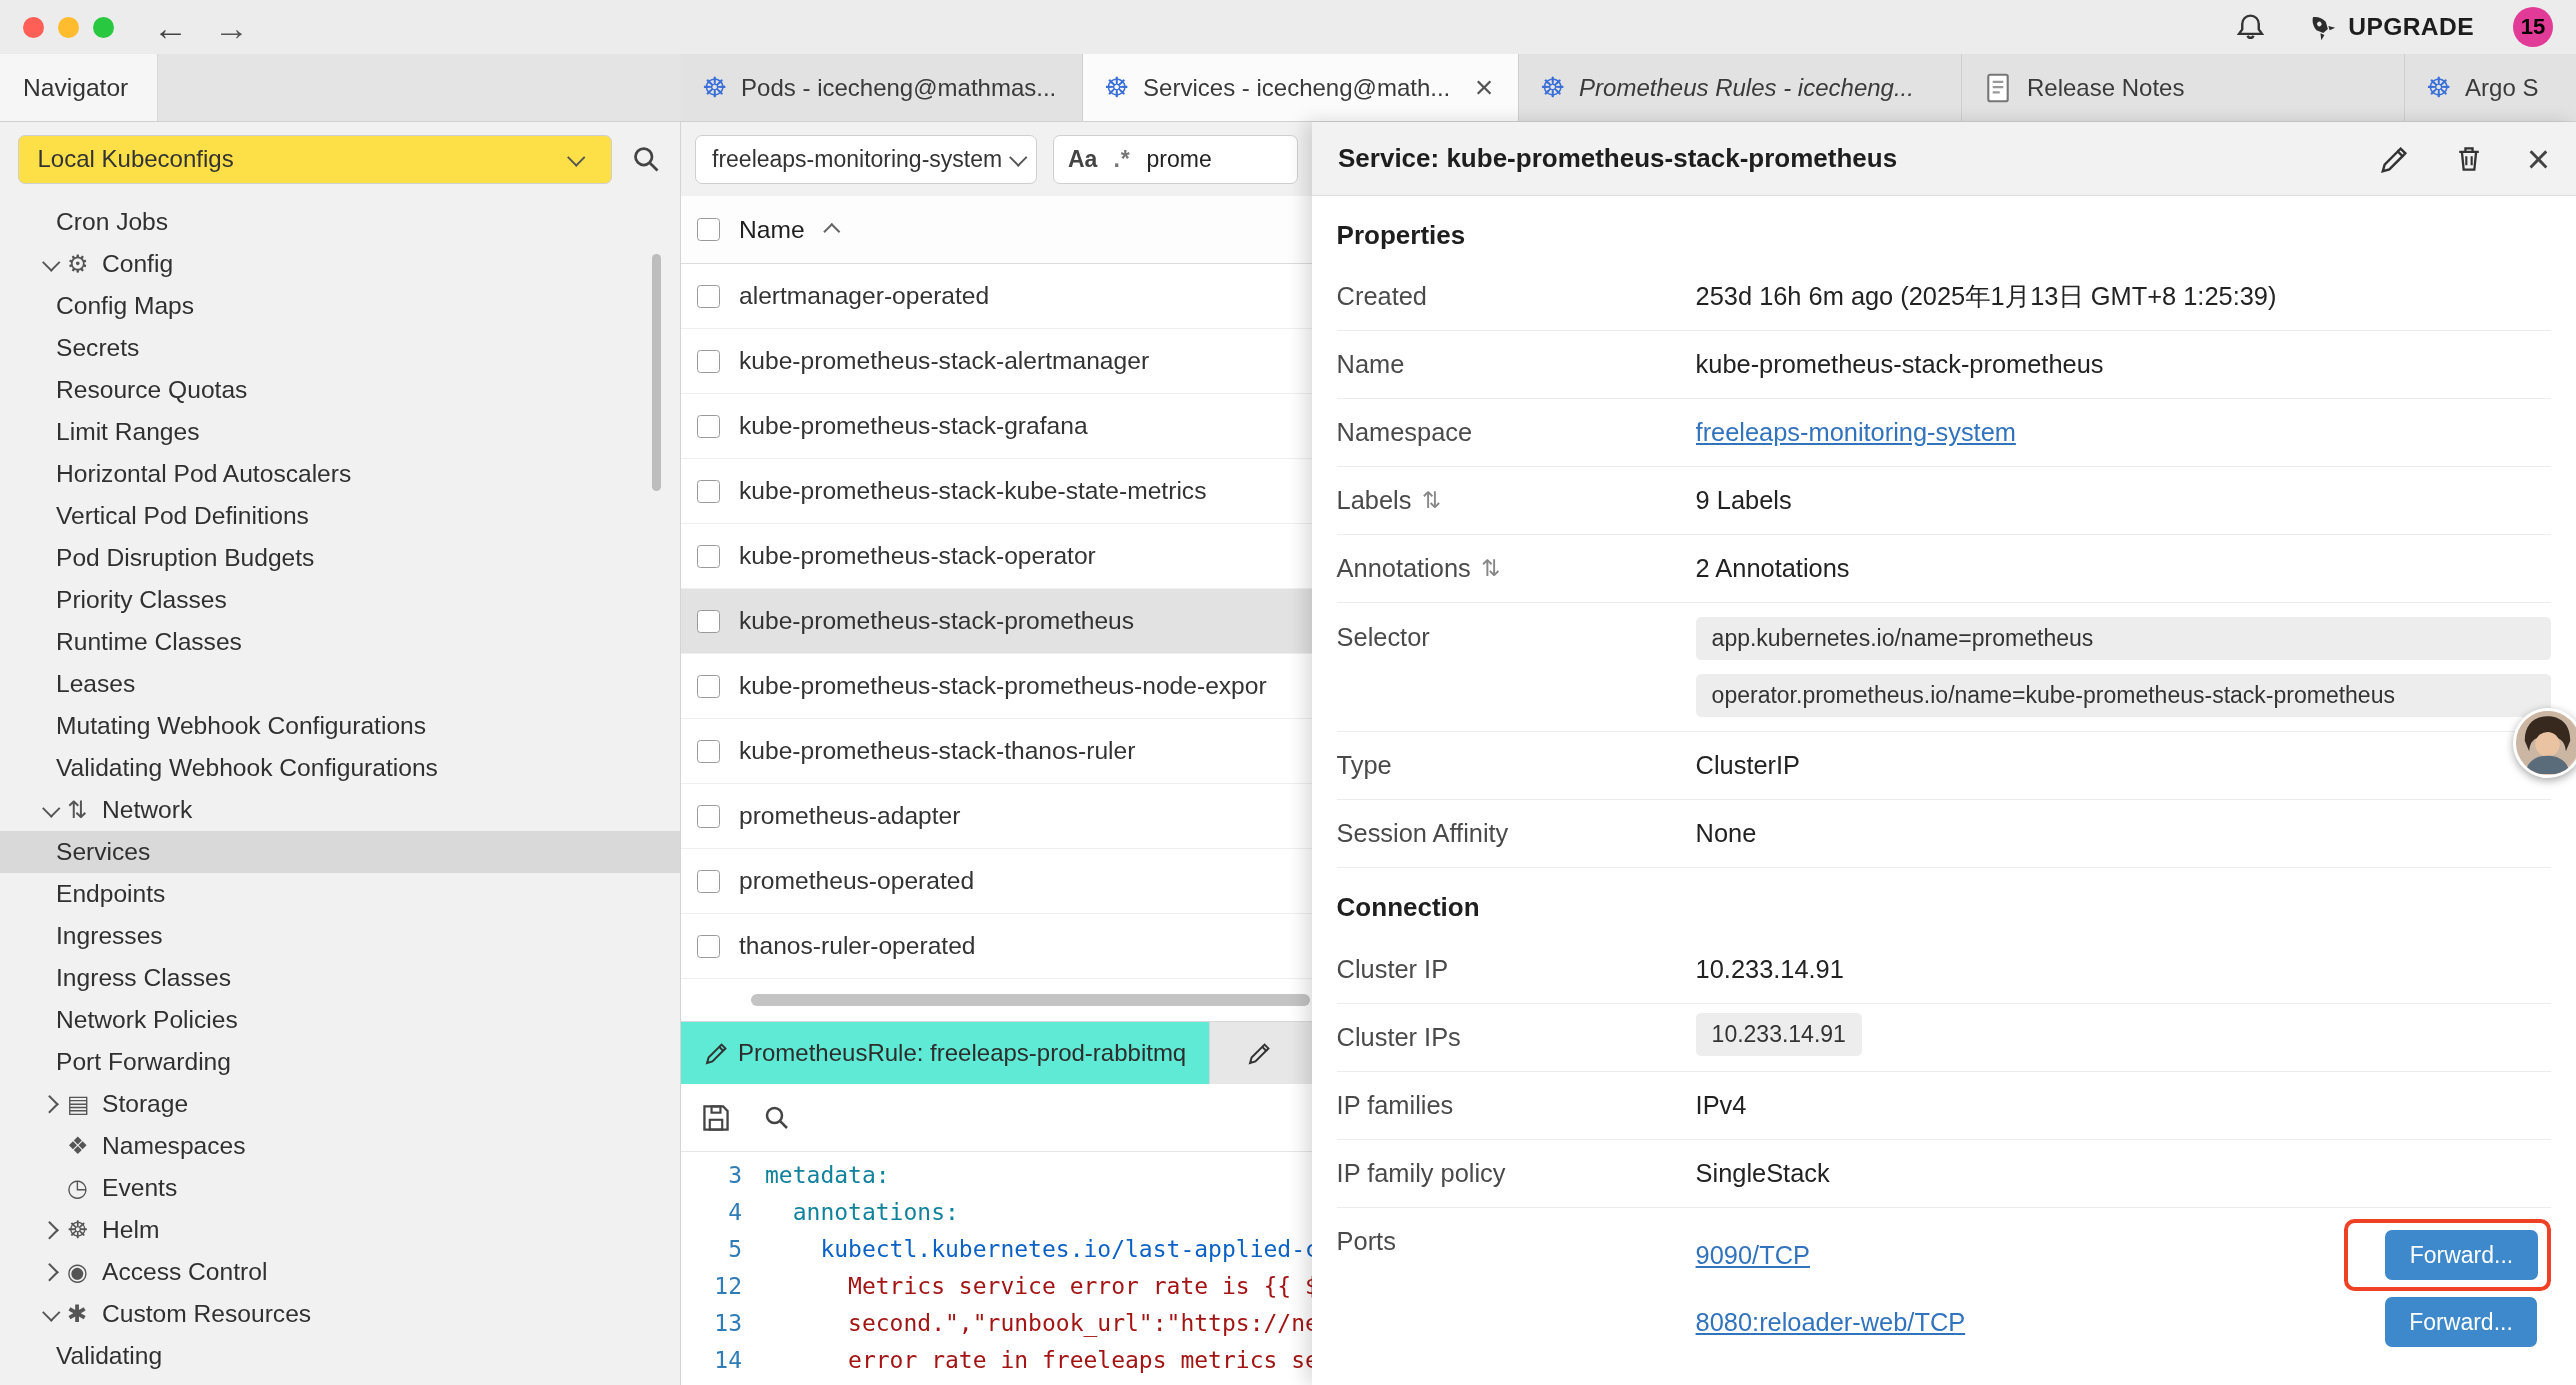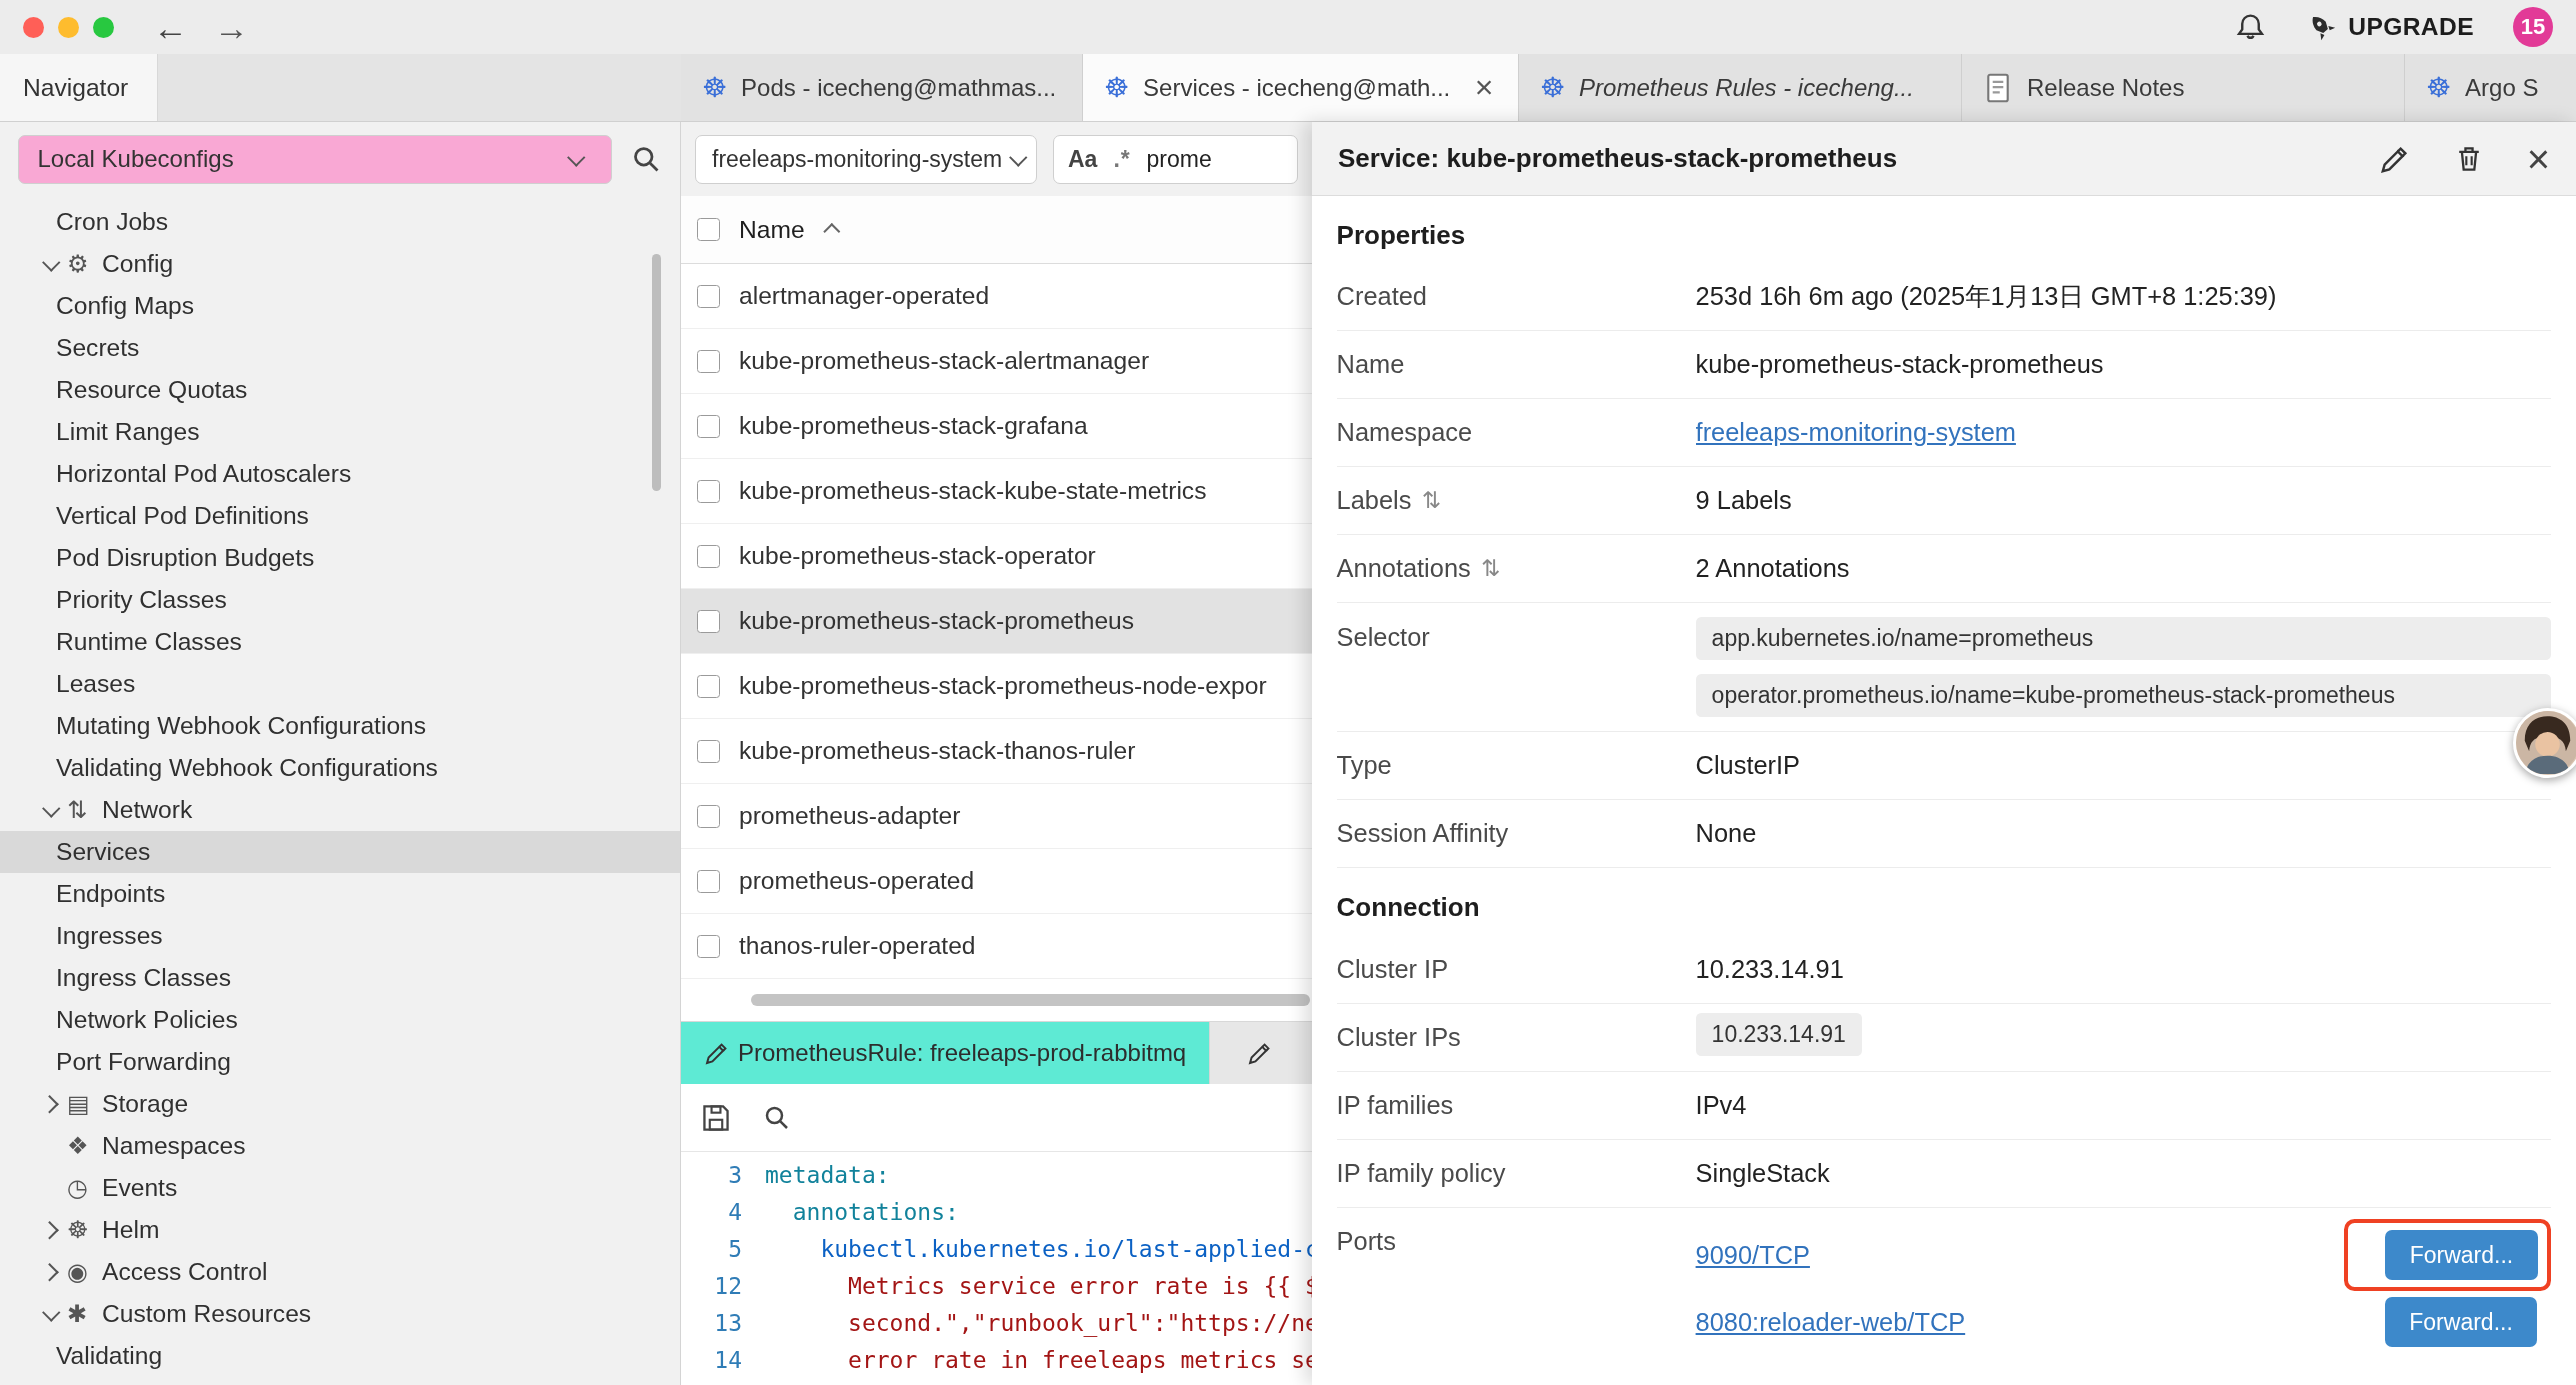--- a/index.html
+++ b/index.html
@@ -9,41 +9,41 @@
 
   
   .titlebar { height:54px; background:#ececec; display:flex; align-items:center; padding:0 23px; flex:0 0 auto; }
   .lights { display:flex; gap:14px; align-items:center; }
   .light { width:21px; height:21px; border-radius:50%; }
   .light.red{background:#ff5f57}.light.yellow{background:#febc2e}.light.green{background:#28c840}
   .navarrows { display:flex; gap:26px; margin-left:39px; color:#444; font-size:35px; line-height:1; }
   .navarrows .fwd { color:#555; }
   .titlebar-right { margin-left:auto; display:flex; align-items:center; gap:39px; }
   .upgrade { display:flex; align-items:center; gap:10px; font-size:24.6px; color:#1d1d1d; font-weight:600; letter-spacing:0.4px; }
-  .badge { width:40px; height:40px; border-radius:50%; background:#e23a97; color:#ffffff; font-size:22px; display:flex; align-items:center; justify-content:center; font-weight:bold; }
+  .badge { width:40px; height:40px; border-radius:50%; background:#e23a97; color:#000000; font-size:22px; display:flex; align-items:center; justify-content:center; font-weight:bold; }
 
   
   .tabbar { height:68px; background:#e4e4e4; display:flex; align-items:stretch; flex:0 0 auto; border-bottom:0.9px solid #d0d0d0; }
   .nav-tab { width:158px; background:#f6f6f6; display:flex; align-items:center; padding-left:23px; font-size:24.6px; color:#333; border-right:0.9px solid #d8d8d8; }
   .tab-spacer { width:523px; }
   .tab { display:flex; align-items:center; gap:14px; padding:0 21px; font-size:24px; color:#3a3a3a; border-right:0.9px solid #cfcfcf; background:#e2e2e2; overflow:hidden; white-space:nowrap; }
   .tab.active { background:#fbfbfb; }
   .tab .k8s { color:#3a6fd8; font-size:28px; flex:0 0 auto; }
   .tab .tab-label { overflow:hidden; text-overflow:ellipsis; }
   .tab.italic .tab-label { font-style:italic; }
   .tab .tab-close { margin-left:auto; font-size:32px; color:#555; padding:0 3.5px; }
   .tab.w0{width:402px}.tab.w1{width:436px}.tab.w2{width:443px}.tab.w3{width:443px}.tab.w4{flex:1;border-right:none}
 
   
   .main { flex:1; display:flex; min-height:0; }
 
   
   .sidebar { width:681px; background:#f1f1f1; border-right:0.9px solid #d4d4d4; display:flex; flex-direction:column; position:relative; flex:0 0 auto; }
   .side-controls { height:74px; display:flex; align-items:center; padding:0 17.5px; gap:17.5px; flex:0 0 auto; }
-  .kubeconfig { flex:1; height:49px; background:#f9a8d4; border:0.9px solid #cfcfcf; border-radius:7px; display:flex; align-items:center; justify-content:space-between; padding:0 19px; font-size:24px; color:#333;gap:8px; }
+  .kubeconfig { flex:1; height:49px; background:#fde047; border:0.9px solid #cfcfcf; border-radius:7px; display:flex; align-items:center; justify-content:space-between; padding:0 19px; font-size:24px; color:#333;gap:8px; }
   .iconbtn { display:flex; align-items:center; justify-content:center; }
   .tree { flex:1; overflow:hidden; padding-top:5.3px; }
   .titem { height:42px; display:flex; align-items:center; font-size:24.6px; color:#303030; white-space:nowrap; }
   .titem.l1 { padding-left:35px; }
   .titem.l2 { padding-left:56px; }
   .titem.selected { background:#d9d9d9; }
   .chev { width:32px; display:flex; justify-content:center; align-items:center; flex:0 0 auto; }
   .chev::before { content:""; width:10.5px; height:10.5px; border-right:2.2px solid #555; border-bottom:2.2px solid #555; display:block; }
   .chev.down::before { transform:rotate(45deg); margin-top:-4.4px; }
   .chev.right::before { transform:rotate(-45deg); margin-left:-3.5px; }

